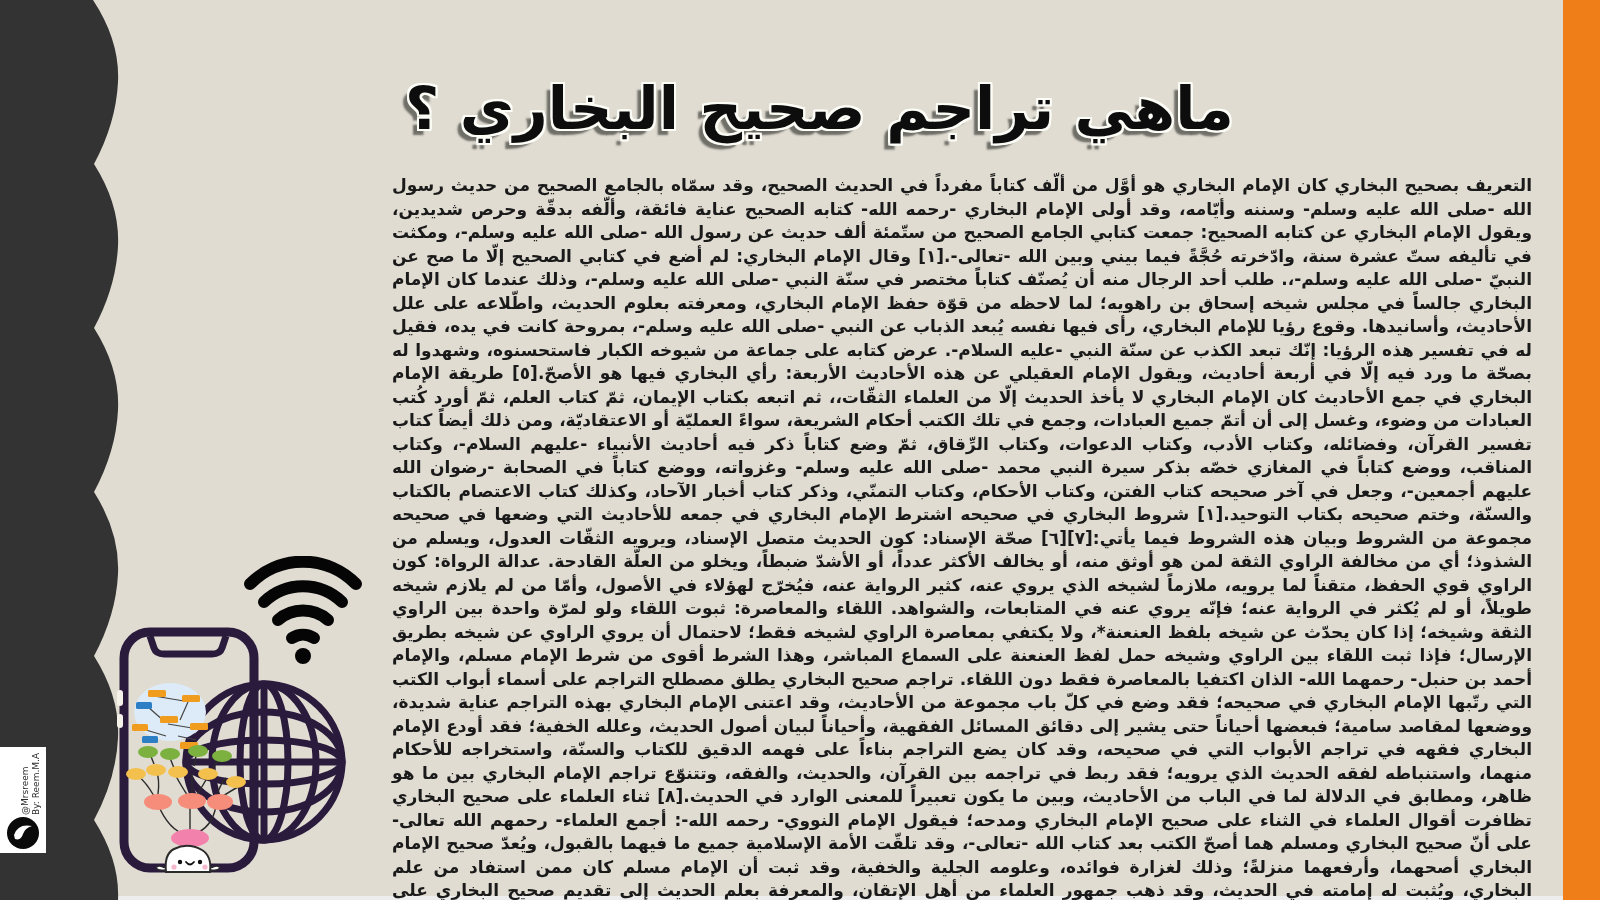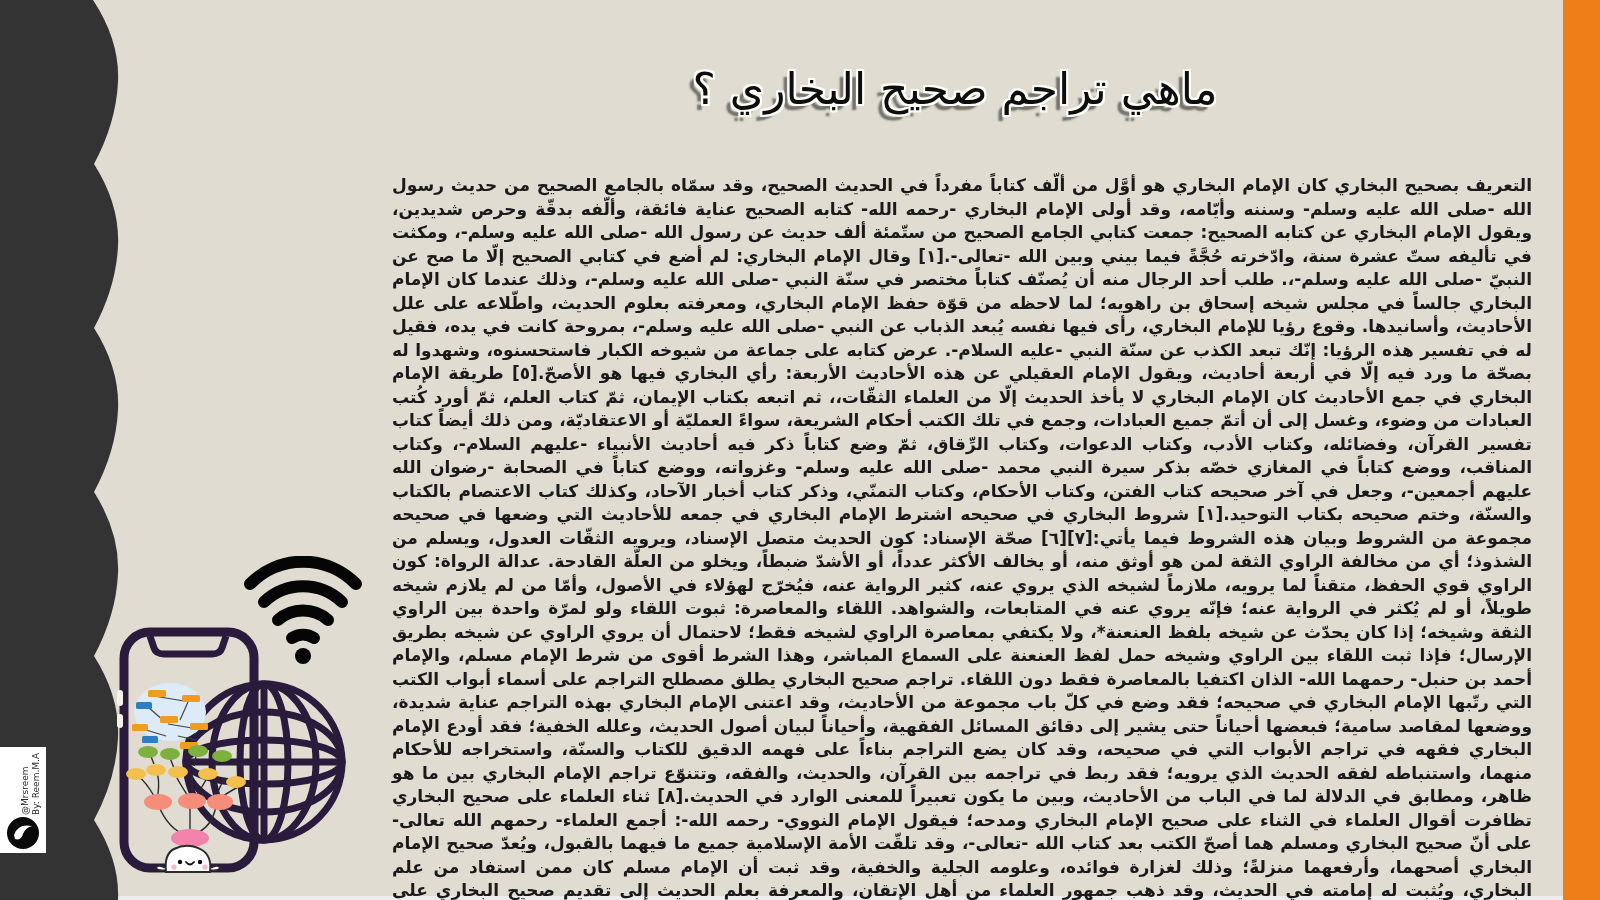--- a/index.html
+++ b/index.html
@@ -10,22 +10,22 @@
   }
   
   .accent-bar{position:absolute;top:0;right:0;width:37px;height:900px;background:#ef7d18;z-index:6;}
   
   .bottom-strip{position:absolute;left:92px;right:37px;bottom:0;height:4px;background:#ededed;z-index:0;}
   
   .wave-shape{position:absolute;left:0;top:0;width:130px;height:900px;z-index:1;}
   
   .slide-title{
     position:absolute;top:34px;right:95px;width:1100px;
-    direction:rtl;text-align:center;
-    font-size:44px;font-weight:normal;color:#0d0d0d;line-height:1.2;
+    direction:rtl;text-align:left;
+    font-size:59px;font-weight:bold;color:#0d0d0d;line-height:1.2;
     text-shadow:
       -2px -2px 0 #fdfdf8, 2px -2px 0 #fdfdf8, -2px 2px 0 #fdfdf8, 2px 2px 0 #fdfdf8,
       0 -2px 0 #fdfdf8, 0 2px 0 #fdfdf8, -2px 0 0 #fdfdf8, 2px 0 0 #fdfdf8,
       -6px 6px 2px rgba(90,90,85,0.85);
   }
   
   .slide-body{
     position:absolute;top:157px;right:68px;width:1140px;
     direction:rtl;text-align:justify;
     font-size:17px;font-weight:bold;color:#1a1a1a;line-height:23.5px;

